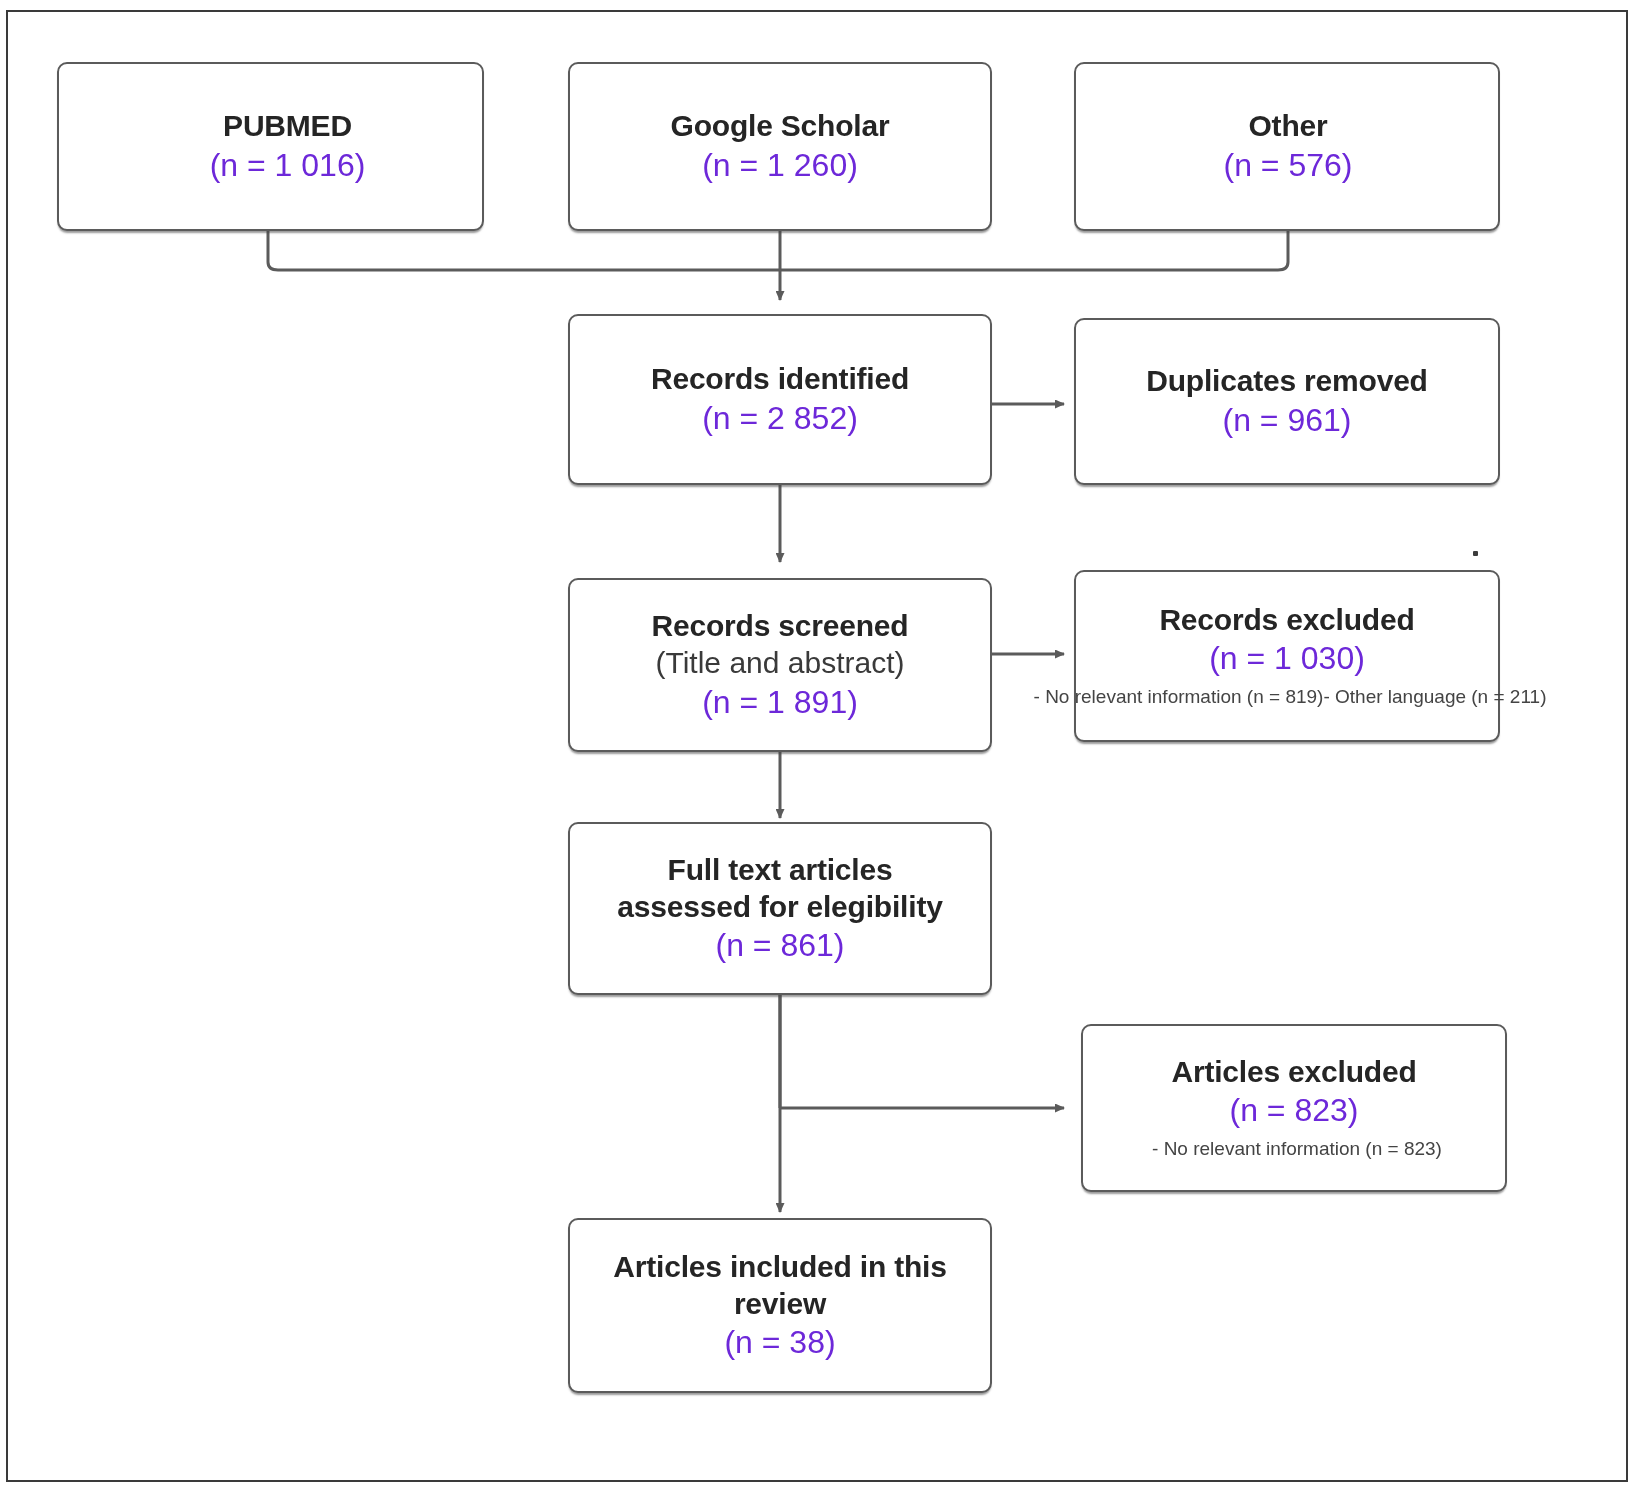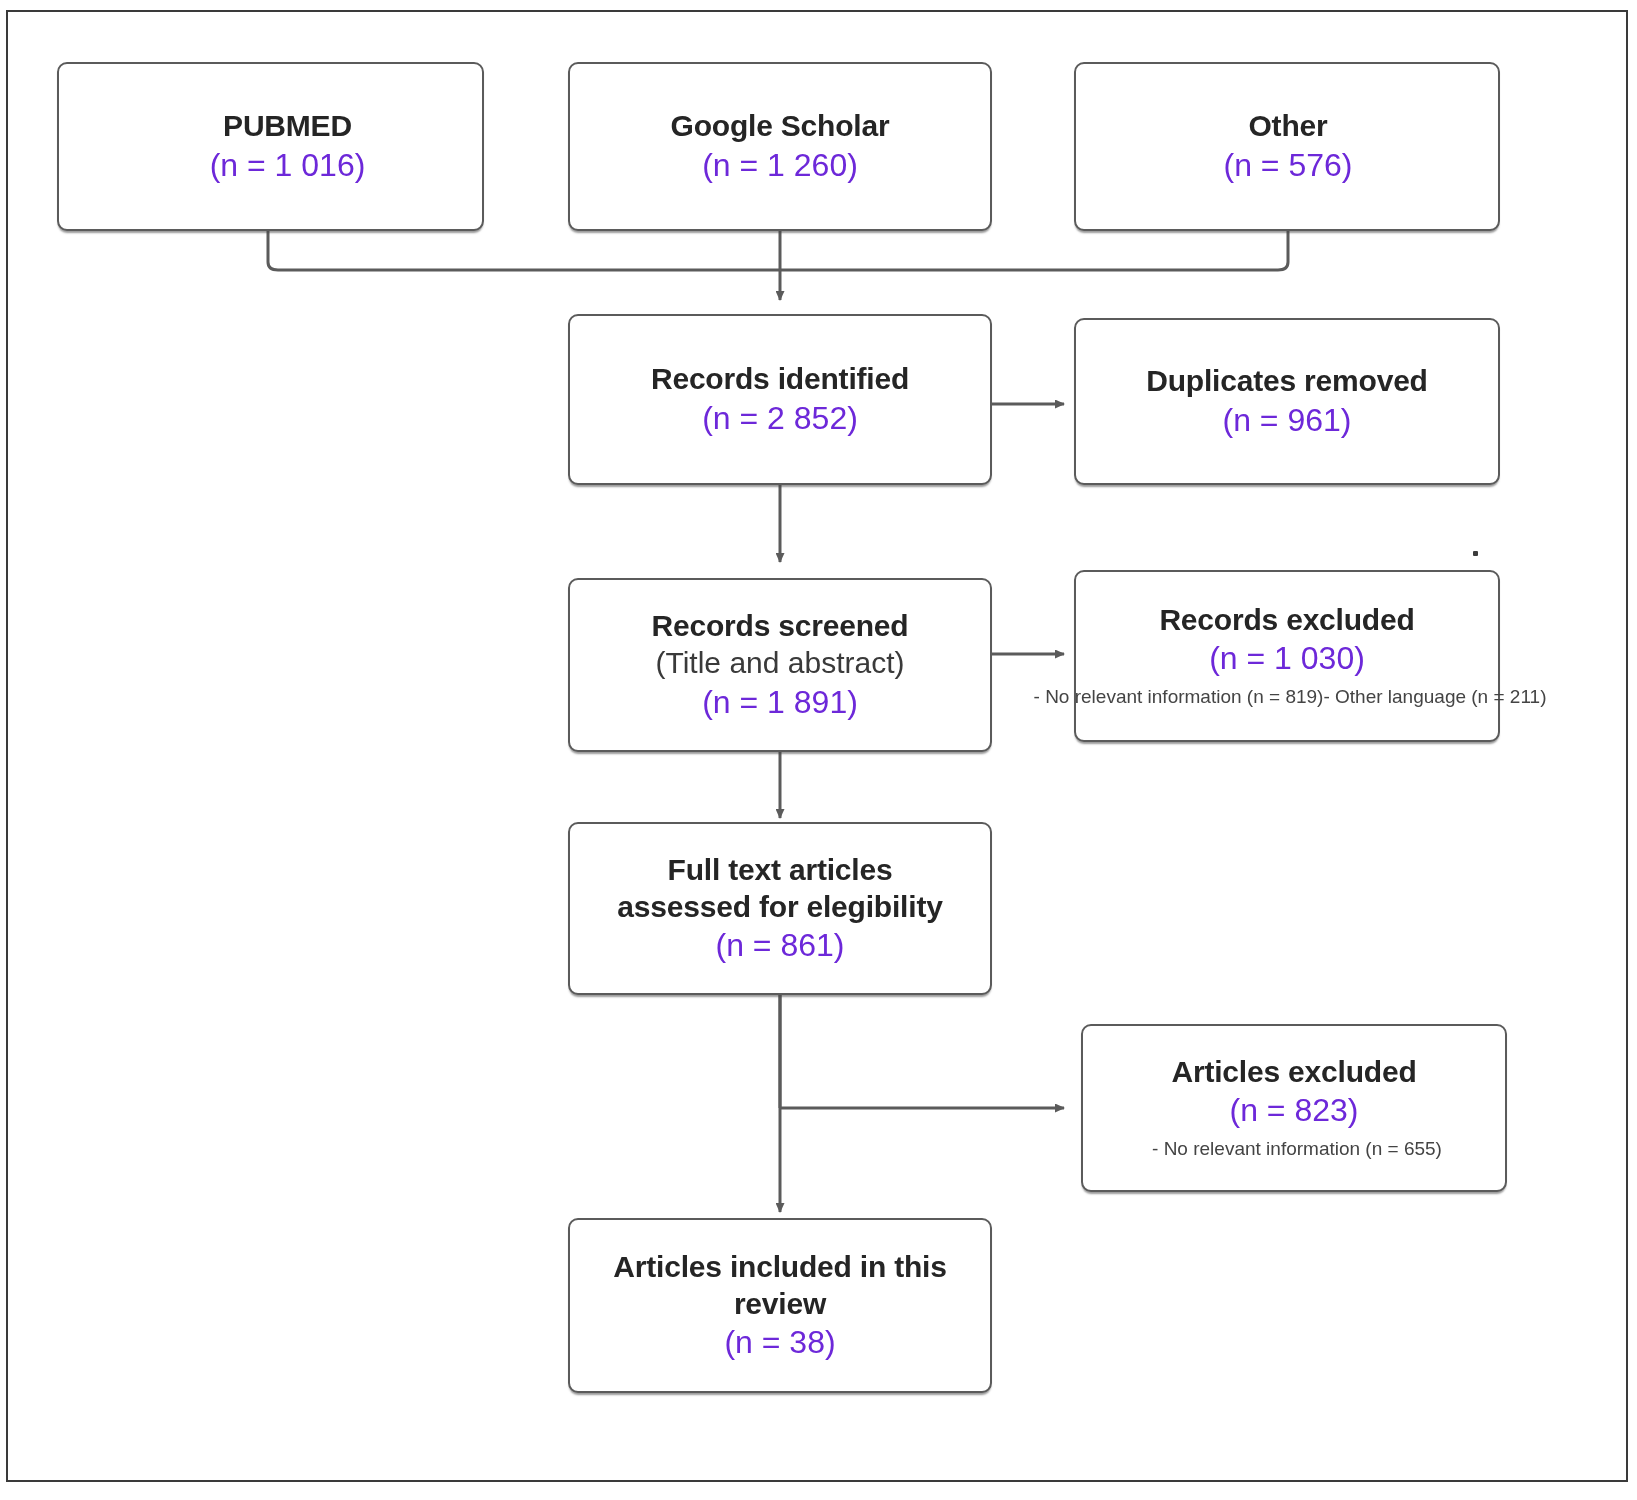--- a/index.html
+++ b/index.html
@@ -177,21 +177,21 @@
   <div class="node" style="left:568px; top:822px; width:424px; height:173px;">
     <div class="title">Full text  articles</div>
     <div class="title">assessed for elegibility</div>
     <div class="count">(n = 861)</div>
   </div>
 
   <div class="node" style="left:1074px; top:1024px; width:426px; height:168px;margin-left:7px;">
     <div class="title">Articles excluded</div>
     <div class="count">(n = 823)</div>
     <div class="bullets">
-      <div class="bullet">-  No relevant information  (n =  655)</div>
+      <div class="bullet">-  No relevant information  (n =  823)</div>
     </div>
   </div>
 
   <div class="node" style="left:568px; top:1218px; width:424px; height:175px;">
     <div class="title">Articles included in this</div>
     <div class="title">review</div>
     <div class="count">(n = 38)</div>
   </div>
 
 </div>

